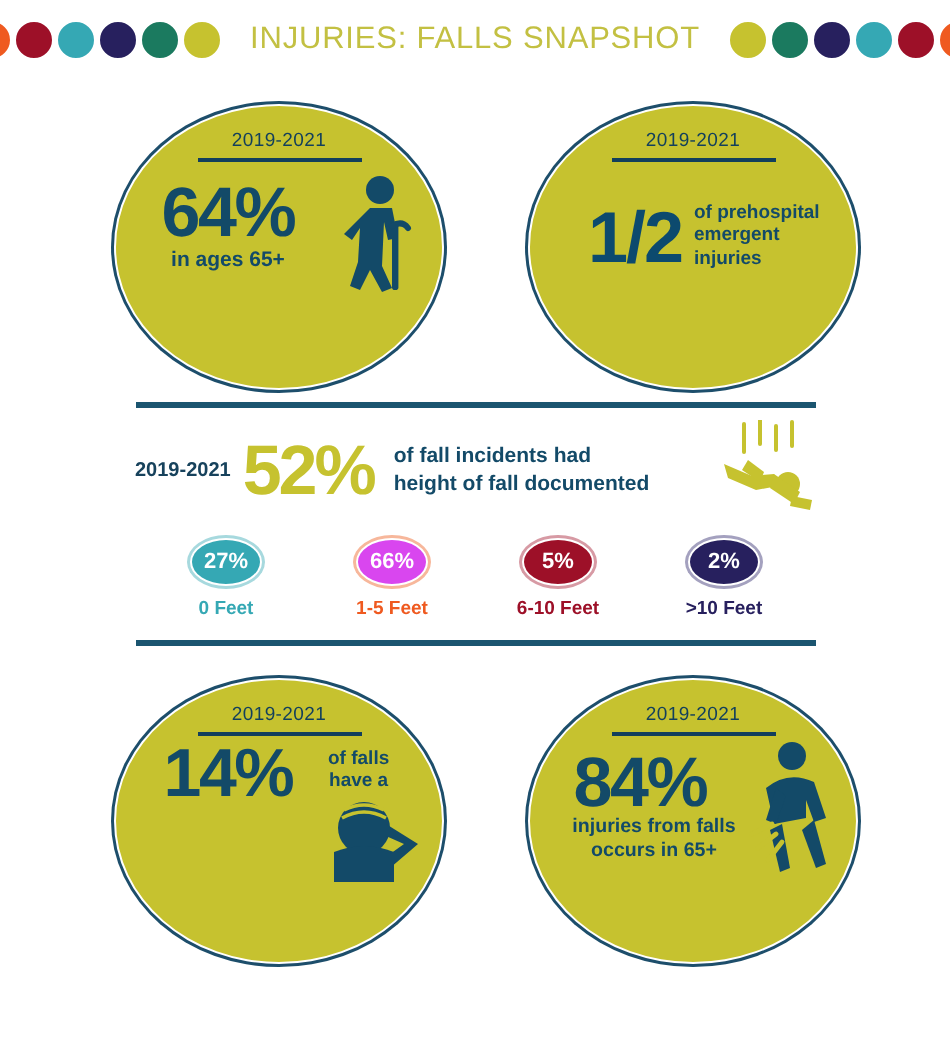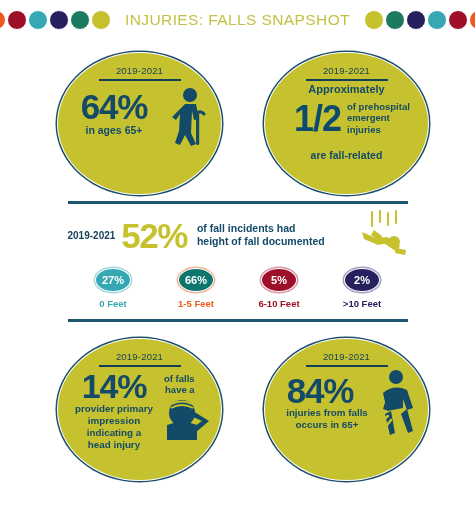--- a/index.html
+++ b/index.html
@@ -239,21 +239,21 @@
     line-height: 1;
   }
   .c3-right {
     position: absolute;
     left: 106px;
     top: 6px;
     font-size: 9.5px;
     font-weight: 600;
     color: #134a68;
     line-height: 1.22;
-    text-align: right;
+    text-align: center;
   }
   .c3-body {
     position: absolute;
     left: 2px;
     top: 36px;
     width: 108px;
     text-align: center;
     font-size: 9.8px;
     font-weight: 600;
     color: #134a68;
@@ -337,28 +337,26 @@
           <path d="M33 26 q5 -3 8 1" stroke="#134a68" stroke-width="3" fill="none" stroke-linecap="round"></path>
         </svg>
       </div>
     </div>
   </div>
 
   <div class="bigcircle" style="left:264px; top:16px;">
     <div class="circ-date">2019-2021</div>
     <div class="circ-rule"></div>
     <div class="circ-body">
-      <div class="c2-approx">Approximately</div>
       <div class="c2-half">1/2</div>
       <div class="c2-lines">
         <div>of prehospital</div>
         <div>emergent</div>
         <div>injuries</div>
       </div>
-      <div class="c2-fall">are fall-related</div>
     </div>
   </div>
 
 </div>
 
 <div class="band">
   <div class="band-rule"></div>
 
   <div class="band-top">
     <div class="band-date">2019-2021</div>
@@ -385,21 +383,21 @@
   </div>
 
   <div class="stats">
     <div class="stat">
       <div class="stat-ring" style="background:#35a8b4; box-shadow:0 0 0 1.5px #a7d9de;">
         <span>27%</span>
       </div>
       <div class="stat-label" style="color:#35a8b4;">0 Feet</div>
     </div>
     <div class="stat">
-      <div class="stat-ring" style="background:#0f766e; box-shadow:0 0 0 1.5px #f7b79b;">
+      <div class="stat-ring" style="background:#d946ef; box-shadow:0 0 0 1.5px #f7b79b;">
         <span>66%</span>
       </div>
       <div class="stat-label" style="color:#ef5a20;">1-5 Feet</div>
     </div>
     <div class="stat">
       <div class="stat-ring" style="background:#9d1028; box-shadow:0 0 0 1.5px #d79aa4;">
         <span>5%</span>
       </div>
       <div class="stat-label" style="color:#9d1028;">6-10 Feet</div>
     </div>
@@ -419,26 +417,20 @@
   <div class="bigcircle" style="left:57px; top:4px;">
     <div class="circ-date">2019-2021</div>
     <div class="circ-rule"></div>
     <div class="circ-body">
       <div class="c3-left">
         <div class="c3-pct">14%</div>
       </div>
       <div class="c3-right">
         <div>of falls</div>
         <div>have a</div>
-      </div>
-      <div class="c3-body">
-        <div>provider primary</div>
-        <div>impression</div>
-        <div>indicating a</div>
-        <div>head injury</div>
       </div>
       <div class="c3-icon">
         <svg width="48" height="46" viewBox="0 0 48 46">
           <path d="M4 18 a13 13 0 0 1 26 0 a13 13 0 0 1 -26 0 Z" fill="#134a68"></path>
           <g stroke="#c6c22f" stroke-width="1.8" fill="none">
             <path d="M6 13 q11 -6 22 0"></path>
             <path d="M7 9 q10 -5 20 0"></path>
           </g>
           <path d="M2 30 q15 -6 30 0 L32 45 L2 45 Z" fill="#134a68"></path>
           <path d="M28 16 L44 26 L30 38 L30 31 L37 26 L28 22 Z" fill="#134a68"></path>

